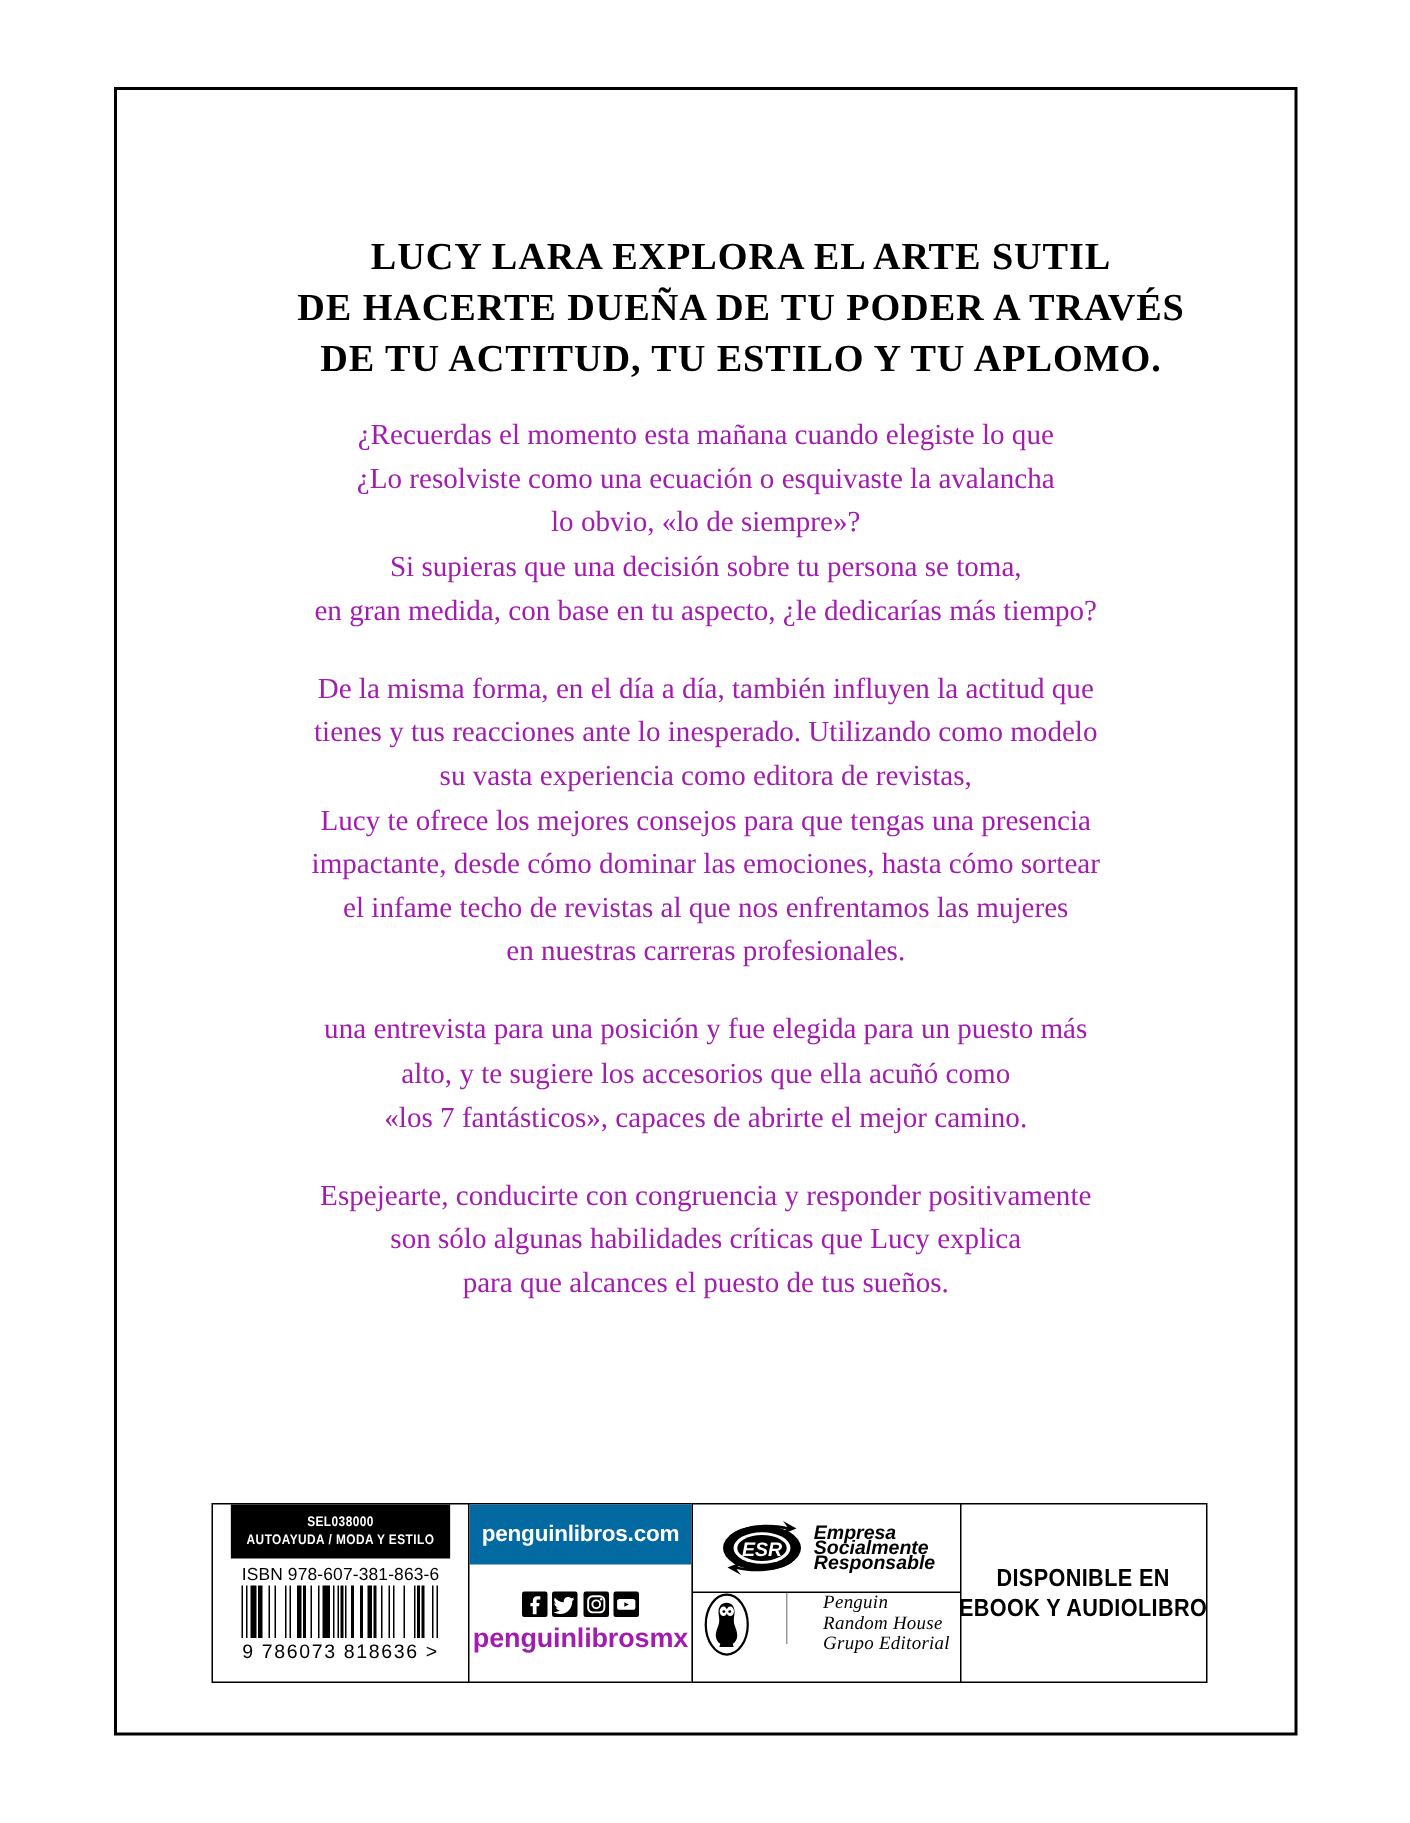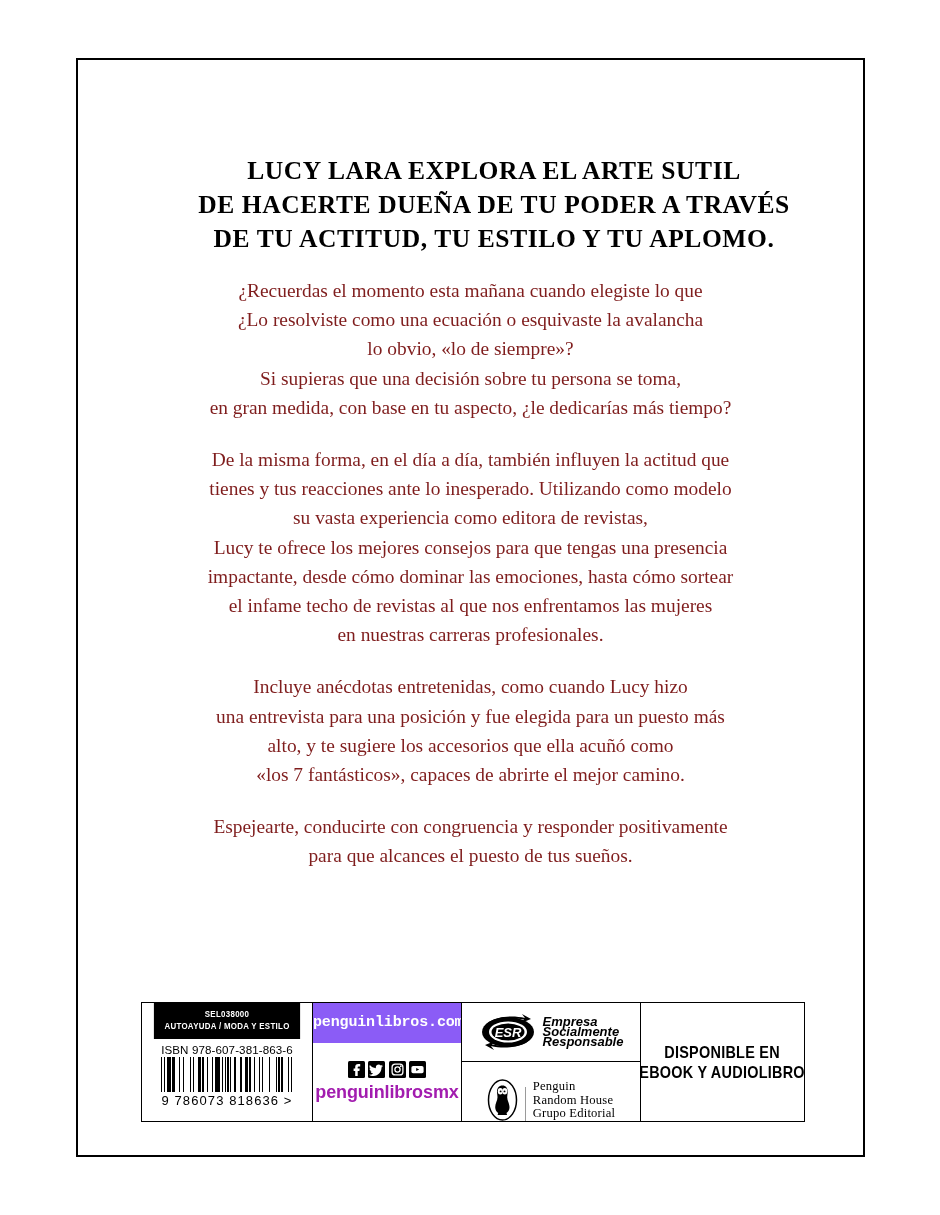--- a/index.html
+++ b/index.html
@@ -51,21 +51,21 @@
   
   #body-copy {
     position: absolute;
     left: 30px;
     right: 30px;
     top: 216px;
     text-align: center;
     font-family: "Liberation Serif", "DejaVu Serif", serif;
     font-size: 19.4px;
     line-height: 29.2px;
-    color: #7f1d1d;
+    color: #a21caf;
   }
   #body-copy .para {
     margin: 0 0 23px 0;
   }
   #body-copy .para:last-child { margin-bottom: 0; }
   #body-copy .ln {
     display: block;
     white-space: nowrap;
   }
 
@@ -137,24 +137,24 @@
     font-family: "Liberation Sans", "DejaVu Sans", sans-serif;
     font-size: 13px;
     letter-spacing: 1.1px;
     margin-top: 1px;
     white-space: nowrap;
   }
 
   
   #col-web { width: 150px; }
   #web-band {
-    background: #8b5cf6;
+    background: #0369a1;
     color: #ffffff;
     text-align: center;
-    font-family: Liberation Mono, monospace;
+    font-family: Liberation Sans, sans-serif;
     font-weight: bold;
     font-size: 15px;
     letter-spacing: -0.15px;
     padding: 11px 0 12px 0;
     white-space: nowrap;
   }
   #social-area {
     flex: 1;
     display: flex;
     flex-direction: column;
@@ -202,25 +202,26 @@
     font-style: italic;
     font-weight: bold;
     font-size: 13px;
     line-height: 10.2px;
     color: #000;
   }
   #esr-text span { display: block; white-space: nowrap; }
   #prh-cell {
     height: 50%;
     display: flex;
-    align-items: flex-end;
+    align-items: flex-start;
     justify-content: center;
-    gap: 7px;
+    gap: 24px;
     padding: 0 6px;
     box-sizing: border-box;
+    font-style: italic;
   }
   #prh-divider {
     width: 1px;
     height: 34px;
     background: #9a9a9a;
   }
   #prh-text {
     font-family: "Liberation Serif", "DejaVu Serif", serif;
     font-size: 12.6px;
     line-height: 13.6px;
@@ -273,28 +274,28 @@
       <span class="ln">De la misma forma, en el día a día, también influyen la actitud que</span>
       <span class="ln">tienes y tus reacciones ante lo inesperado. Utilizando como modelo</span>
       <span class="ln">su vasta experiencia como editora de revistas,</span>
       <span class="ln">Lucy te ofrece los mejores consejos para que tengas una presencia</span>
       <span class="ln">impactante, desde cómo dominar las emociones, hasta cómo sortear</span>
       <span class="ln">el infame techo de revistas al que nos enfrentamos las mujeres</span>
       <span class="ln">en nuestras carreras profesionales.</span>
     </p>
 
     <p class="para">
-      <span class="ln">Incluye anécdotas entretenidas, como cuando Lucy hizo</span>
       <span class="ln">una entrevista para una posición y fue elegida para un puesto más</span>
       <span class="ln">alto, y te sugiere los accesorios que ella acuñó como</span>
       <span class="ln">«los 7 fantásticos», capaces de abrirte el mejor camino.</span>
     </p>
 
     <p class="para">
       <span class="ln">Espejearte, conducirte con congruencia y responder positivamente</span>
+      <span class="ln">son sólo algunas habilidades críticas que Lucy explica</span>
       <span class="ln">para que alcances el puesto de tus sueños.</span>
     </p>
 
   </div>
 
   <div id="footer-strip">
 
     <div class="fcol" id="col-barcode">
       <div id="bisac-band">
         <span>SEL038000</span>

